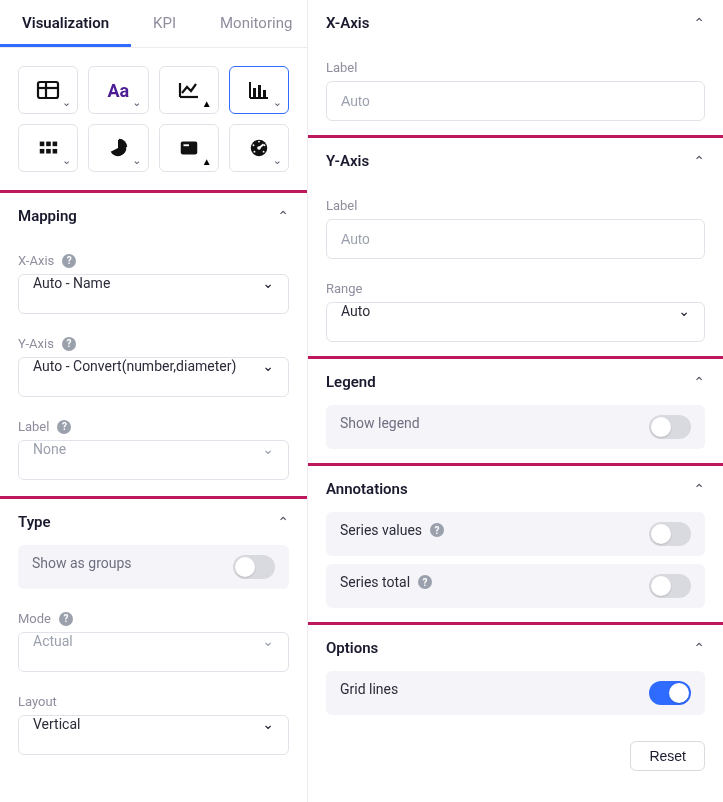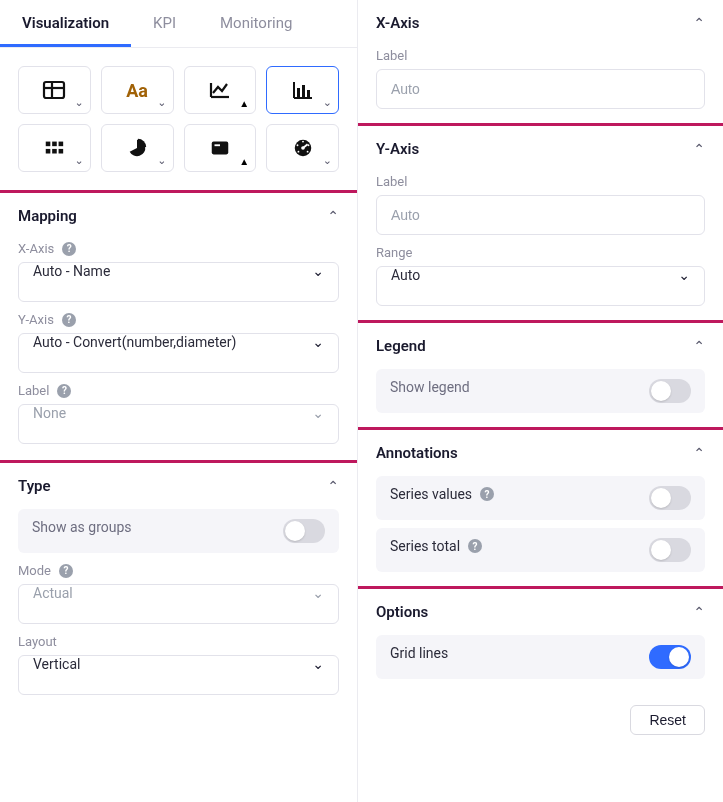--- a/index.html
+++ b/index.html
@@ -6,21 +6,21 @@
   body {
     font-family: -apple-system, BlinkMacSystemFont, "Segoe UI", Roboto, Arial, sans-serif;
     font-size: 14px;
     color: #1a1a2e;
     background: #fff;
     width: 723px;
     height: 802px;
     overflow: hidden;
   }
   .cols { display: flex; width: 100%; height: 100%; }
-  .left { width: 358px; border-right: 1px solid #ebebf0; display: flex; flex-direction: column; }
+  .left { width: 308px; border-right: 1px solid #ebebf0; display: flex; flex-direction: column; }
   .right { flex: 1; display: flex; flex-direction: column; padding-bottom: 10px; }
 
   
   .tabs { display: flex; border-bottom: 1px solid #ebebf0; }
   .tab {
     padding: 14px 22px 12px;
     color: #8e8e9e;
     cursor: pointer;
     font-size: 15px;
   }
@@ -74,21 +74,21 @@
     align-items: center;
     padding: 14px 0 6px;
     cursor: pointer;
   }
   .section-title { font-weight: 600; color: #1a1a2e; font-size: 15px; }
   .chevup { color: #5a5a6e; }
 
   .field-label {
     font-size: 13px;
     color: #8e8e9e;
-    margin: 10px 0 6px;
+    margin: 22px 0 6px;
     display: flex;
     align-items: center;
     gap: 8px;
   }
   .help {
     width: 14px; height: 14px;
     border-radius: 50%;
     background: #9aa0ac;
     color: #fff;
     font-size: 10px;
@@ -182,21 +182,21 @@
         <span class="icon-main">
           <svg viewBox="0 0 24 24" width="24" height="24" fill="#111">
               <rect x="2" y="4" width="20" height="16" rx="2" fill="none" stroke="#111" stroke-width="2.2"></rect>
               <line x1="2" y1="10" x2="22" y2="10" stroke="#111" stroke-width="2.2"></line>
               <line x1="10" y1="4" x2="10" y2="20" stroke="#111" stroke-width="2.2"></line>
             </svg>
         </span>
         <span class="chk">⌄</span>
       </div>
       <div class="icon-box">
-        <span class="icon-main" style="font-weight:700;font-size:18px;color:#a16207;">Aa</span>
+        <span class="icon-main" style="font-weight:700;font-size:18px;color:#4c1d95;">Aa</span>
         <span class="chk">⌄</span>
       </div>
       <div class="icon-box">
         <span class="icon-main">
           <svg viewBox="0 0 24 24" width="24" height="24">
               <polyline points="3,19 3,5" stroke="#111" stroke-width="2.2" fill="none"></polyline>
               <polyline points="3,19 21,19" stroke="#111" stroke-width="2.2" fill="none"></polyline>
               <polyline points="5,15 10,9 14,13 19,6" stroke="#111" stroke-width="2.2" fill="none"></polyline>
             </svg>
         </span>

